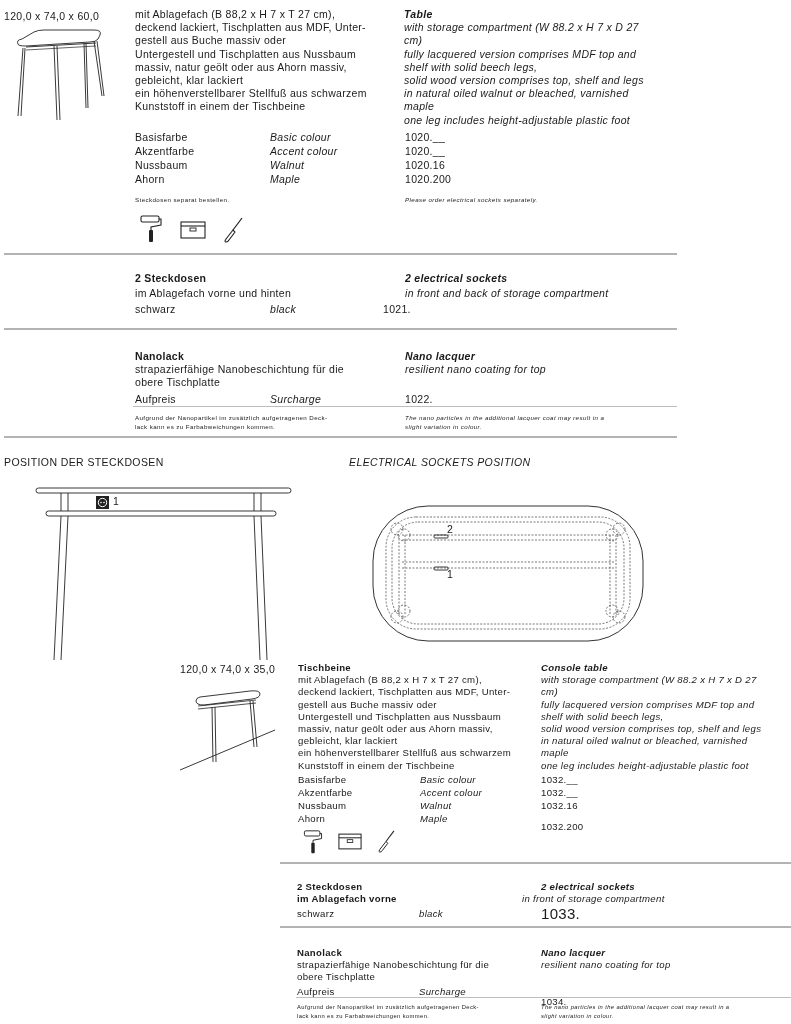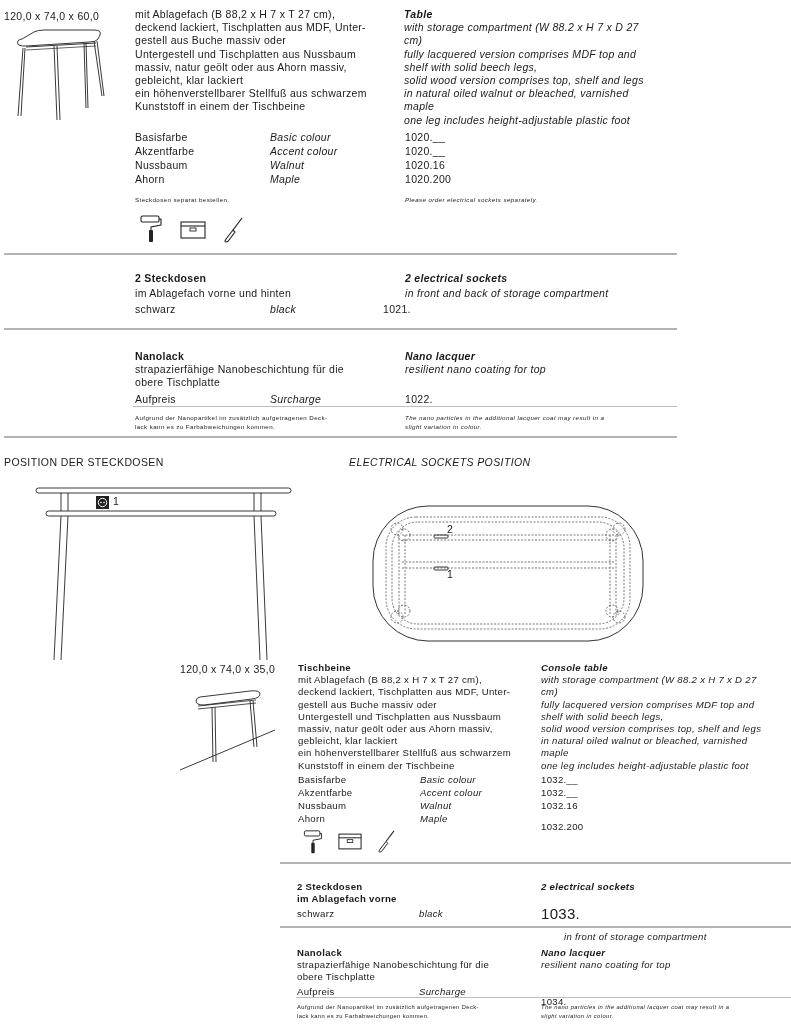--- a/index.html
+++ b/index.html
@@ -236,21 +236,21 @@
   <path d="M11,13 L4,22 Q2,25 4,25 Q6,25 7,23 L13,15 Z" fill="none" stroke="#222" stroke-width="1.1"></path>
 </svg>
 
 <div class="hr" style="left:280px;top:862px;width:511px;"></div>
 
 <div class="abs t b" style="left:297px;top:880px;font-size:9.6px;">2 Steckdosen</div>
 <div class="abs t" style="left:297px;top:892px;font-size:9.6px;font-weight:bold;">im Ablagefach vorne</div>
 <div class="abs t" style="left:297px;top:907px;font-size:9.6px;">schwarz</div>
 <div class="abs t i" style="left:419px;top:907px;font-size:9.6px;">black</div>
 <div class="abs t b i" style="left:541px;top:880px;font-size:9.6px;">2 electrical sockets</div>
-<div class="abs t i" style="left:564px;top:892px;font-size:9.6px;margin-top:38px;">in front of storage compartment</div>
+<div class="abs t i" style="left:522px;top:892px;font-size:9.6px;">in front of storage compartment</div>
 <div class="abs t" style="left:541px;top:907px;font-size:15px;">1033.</div>
 
 <div class="hr" style="left:280px;top:926px;width:511px;"></div>
 
 <div class="abs t b" style="left:297px;top:946px;font-size:9.6px;">Nanolack</div>
 <div class="abs t" style="left:297px;top:958px;font-size:9.6px;">strapazierfähige Nanobeschichtung für die</div>
 <div class="abs t" style="left:297px;top:970px;font-size:9.6px;">obere Tischplatte</div>
 <div class="abs t b i" style="left:541px;top:946px;font-size:9.6px;">Nano lacquer</div>
 <div class="abs t i" style="left:541px;top:958px;font-size:9.6px;">resilient nano coating for top</div>
 <div class="abs t" style="left:297px;top:985px;font-size:9.6px;">Aufpreis</div>

